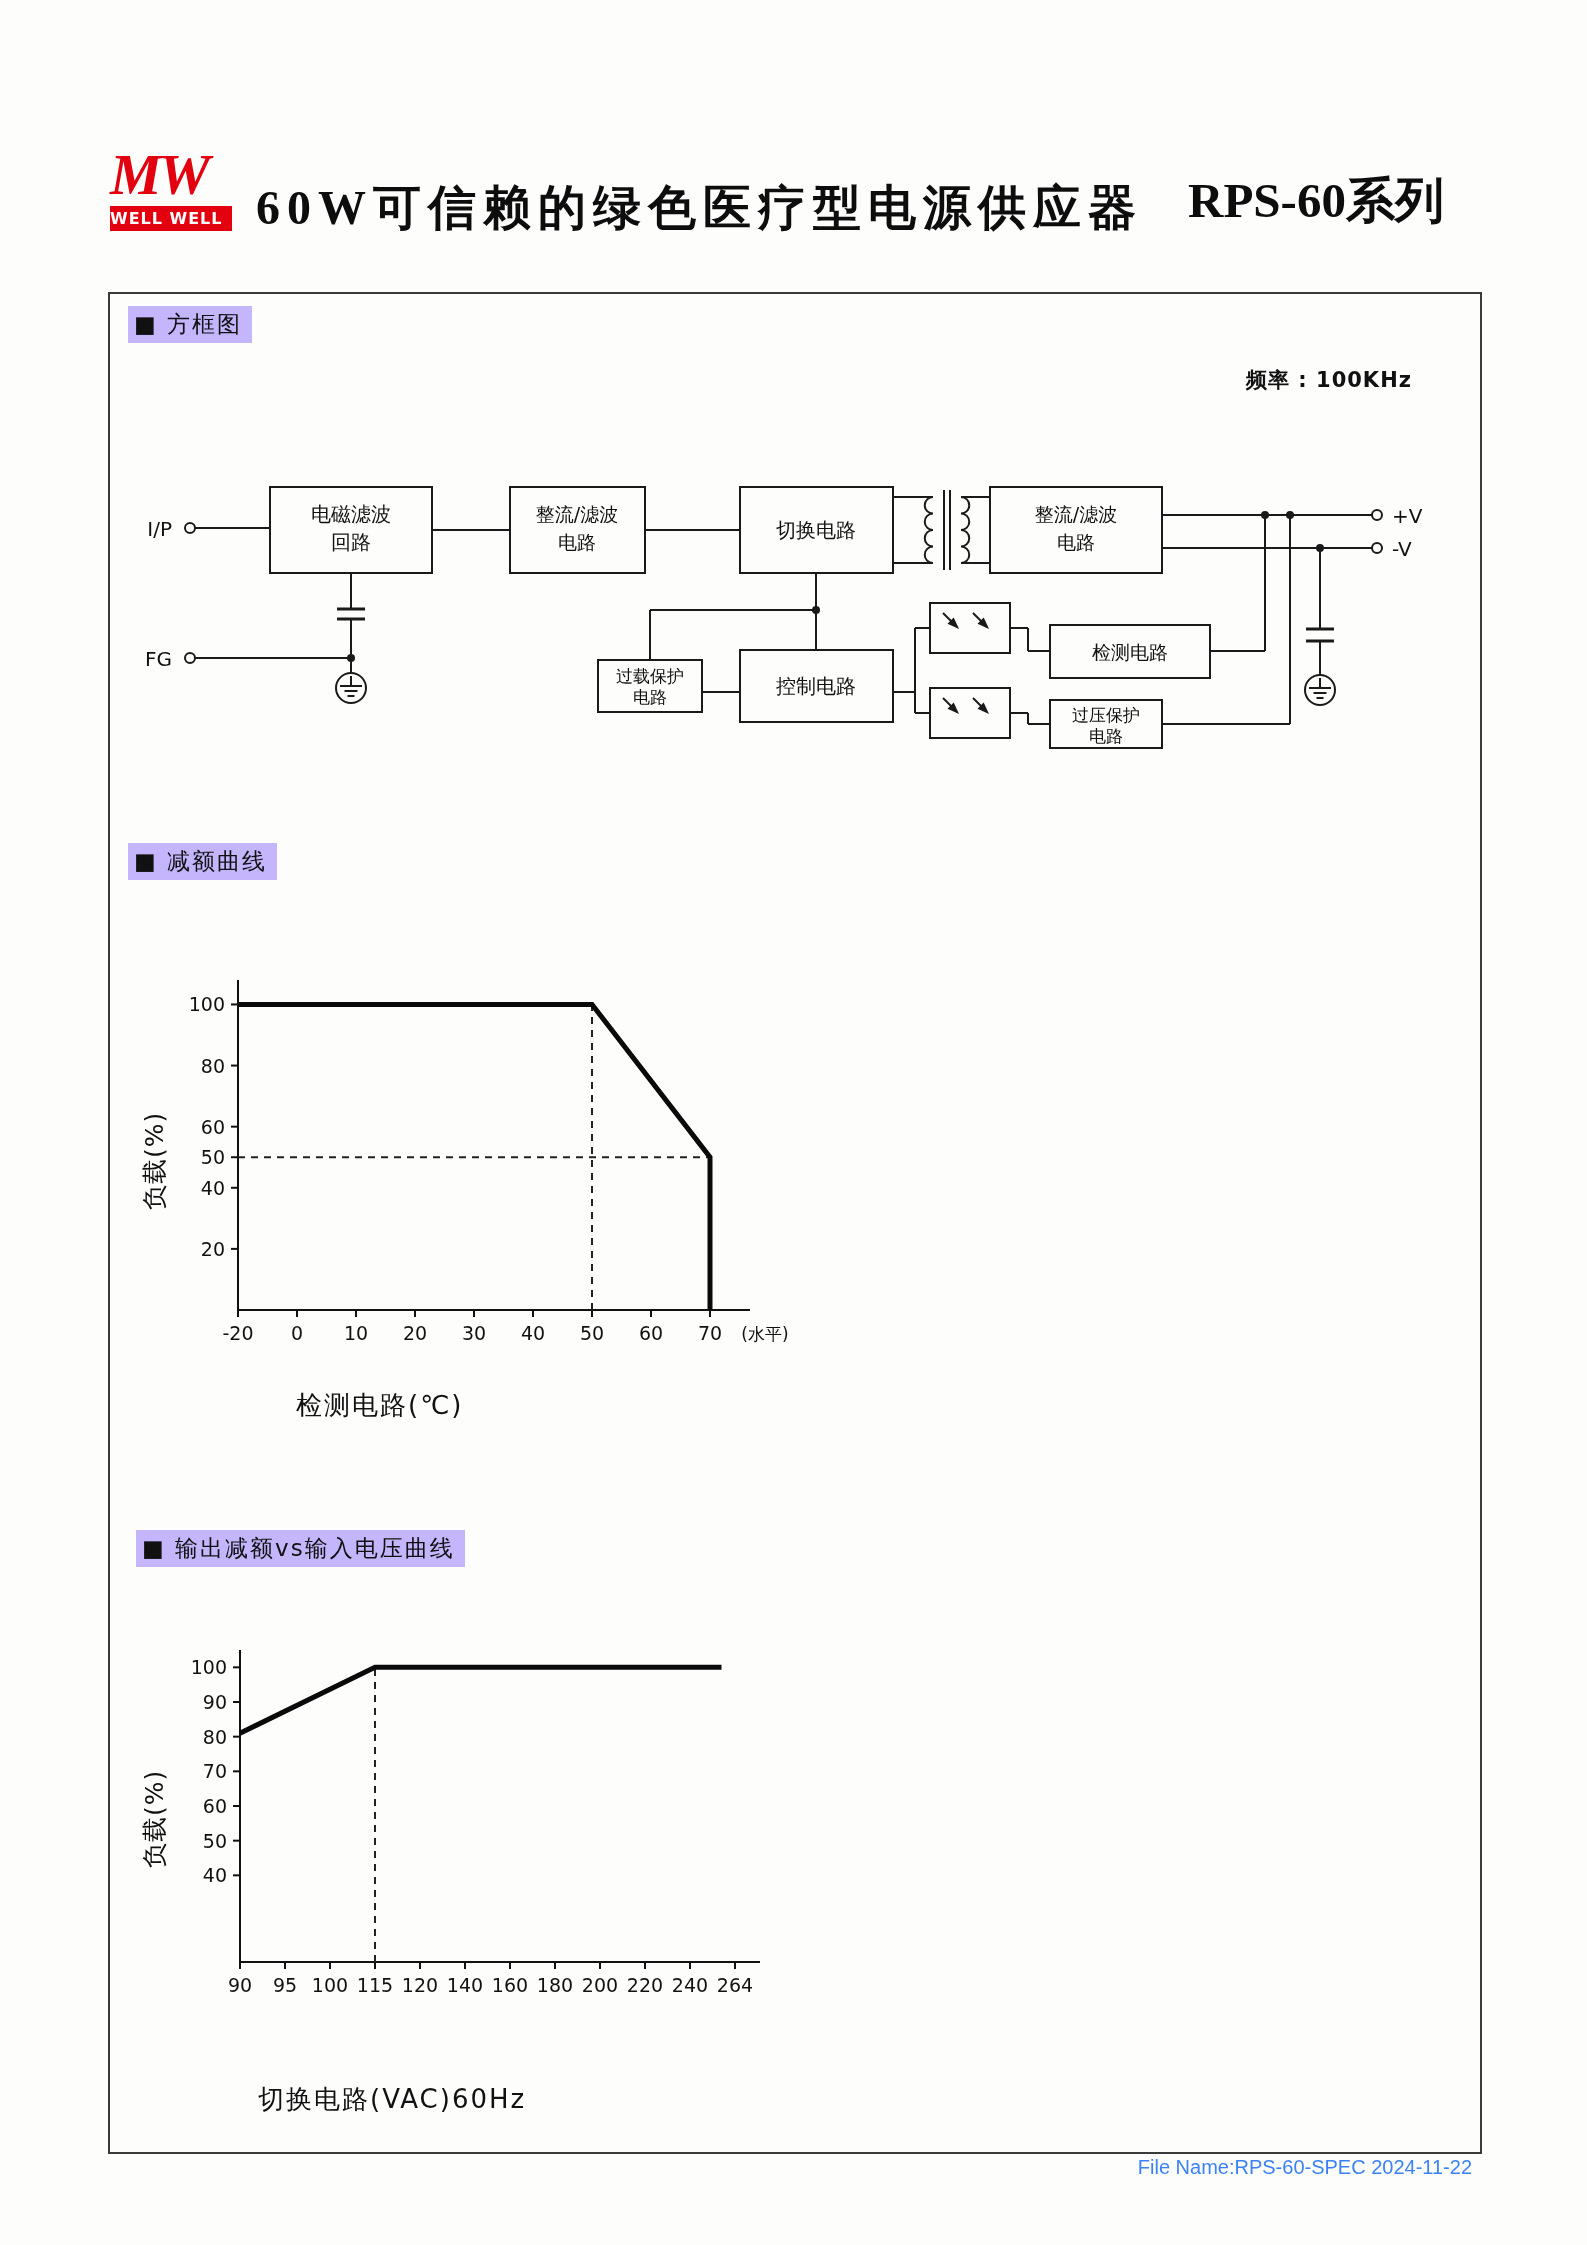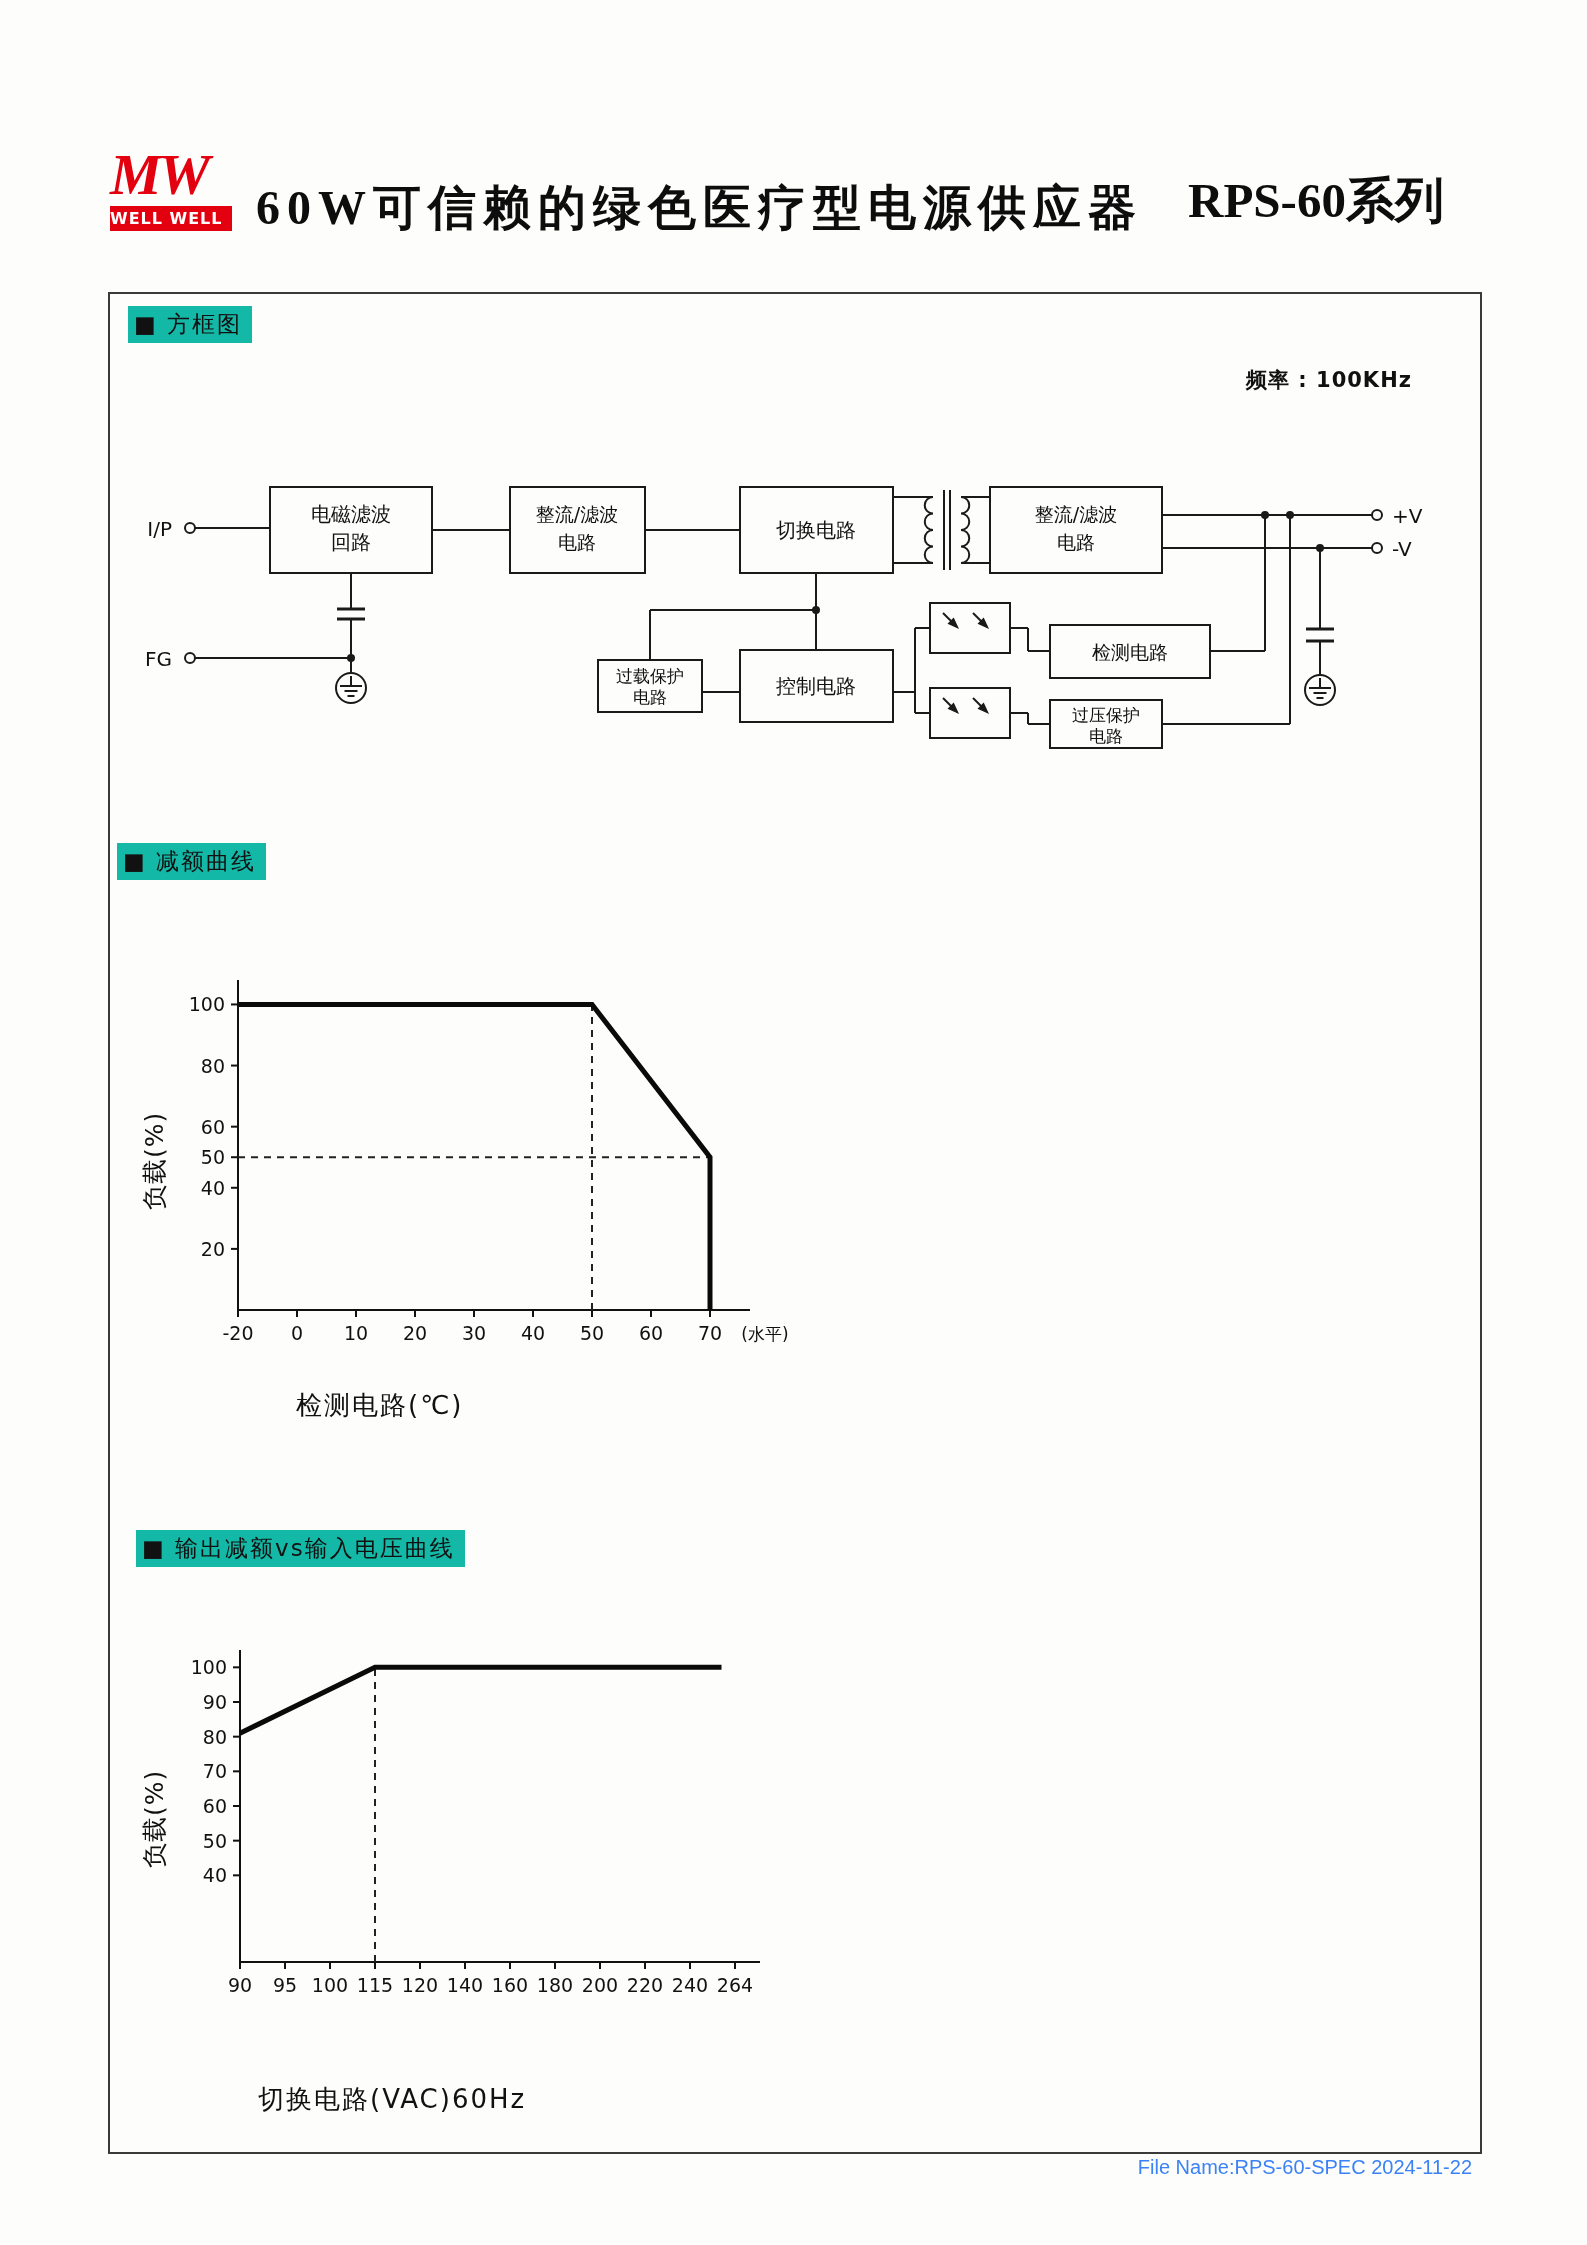--- a/index.html
+++ b/index.html
@@ -25,21 +25,21 @@
   }
   .doc-title{
     left:256px;top:176px;font-size:48px;font-weight:700;letter-spacing:7px;
     font-family:"Liberation Serif","DejaVu Serif",serif;color:#0d0d0d;white-space:nowrap;
   }
   .doc-series{
     left:1188px;top:168px;font-size:49px;font-weight:800;letter-spacing:0px;
     font-family:"Liberation Serif","DejaVu Serif",serif;color:#0d0d0d;white-space:nowrap;
   }
   .section-heading{
-    display:inline-block;background:#14b8a6;color:#111;
+    display:inline-block;background:#c4b5fd;color:#111;
     font-size:23px;letter-spacing:2px;padding:3px 10px 3px 6px;white-space:nowrap;
   }
   .freq-note{font-size:21px;letter-spacing:1px;font-weight:bold;}
   .axis-xlabel{font-size:26px;letter-spacing:2px;white-space:nowrap;}
   .axis-ylabel{
     font-size:25px;letter-spacing:1px;white-space:nowrap;
     transform:rotate(-90deg);transform-origin:0 0;
   }
   .chart{position:absolute;overflow:visible;}
   svg text{font-family:"DejaVu Sans","Liberation Sans",sans-serif;fill:#111;}
@@ -54,21 +54,21 @@
 <div class="abs logo">
   <div class="logo-mw">MW</div>
   <div class="logo-bar">WELL WELL</div>
 </div>
 <div class="abs doc-title">60W可信赖的绿色医疗型电源供应器</div>
 <div class="abs doc-series">RPS-60系列</div>
 
 <div class="abs content-frame"></div>
 
 <div class="abs section-heading" style="left:128px;top:306px">■ 方框图</div>
-<div class="abs section-heading" style="left:117px;top:843px">■ 减额曲线</div>
+<div class="abs section-heading" style="left:128px;top:843px">■ 减额曲线</div>
 <div class="abs section-heading" style="left:136px;top:1530px">■ 输出减额vs输入电压曲线</div>
 
 <div class="abs freq-note" style="left:1246px;top:366px">频率 : 100KHz</div>
 
 <svg class="abs" style="left:110px;top:300px" width="1370" height="520" viewBox="0 0 1370 520">
 
   <g stroke="#1a1a1a" stroke-width="2">
     <line x1="85" y1="228" x2="160" y2="228"></line>
     <line x1="322" y1="230" x2="400" y2="230"></line>
     <line x1="535" y1="230" x2="630" y2="230"></line>

